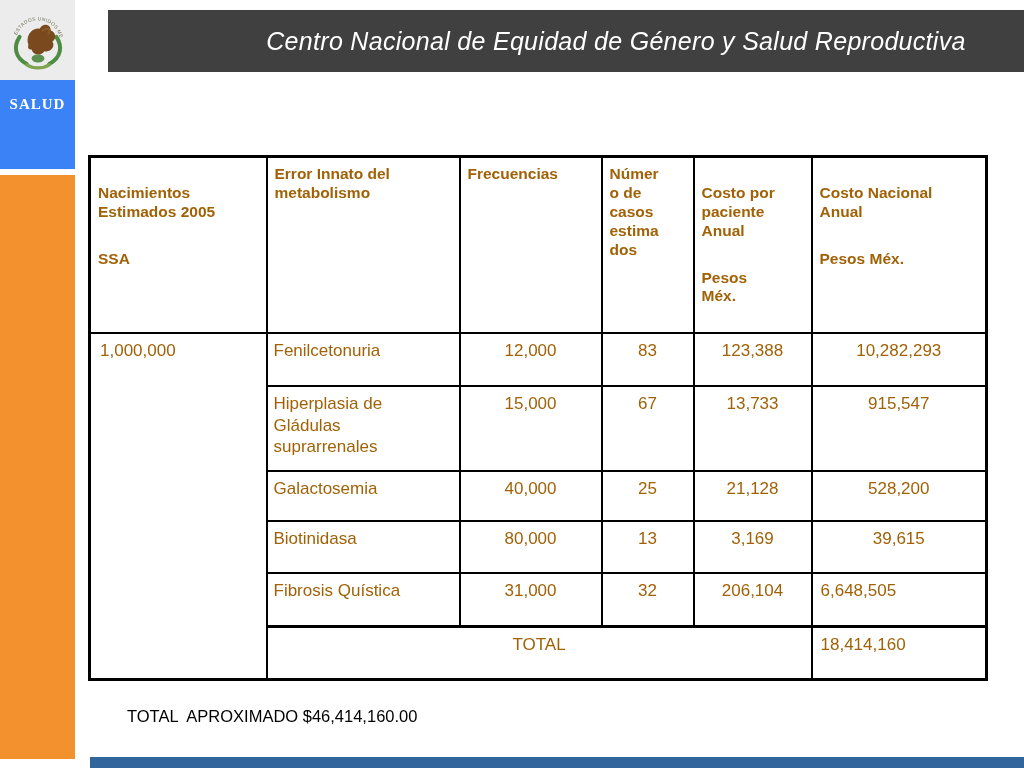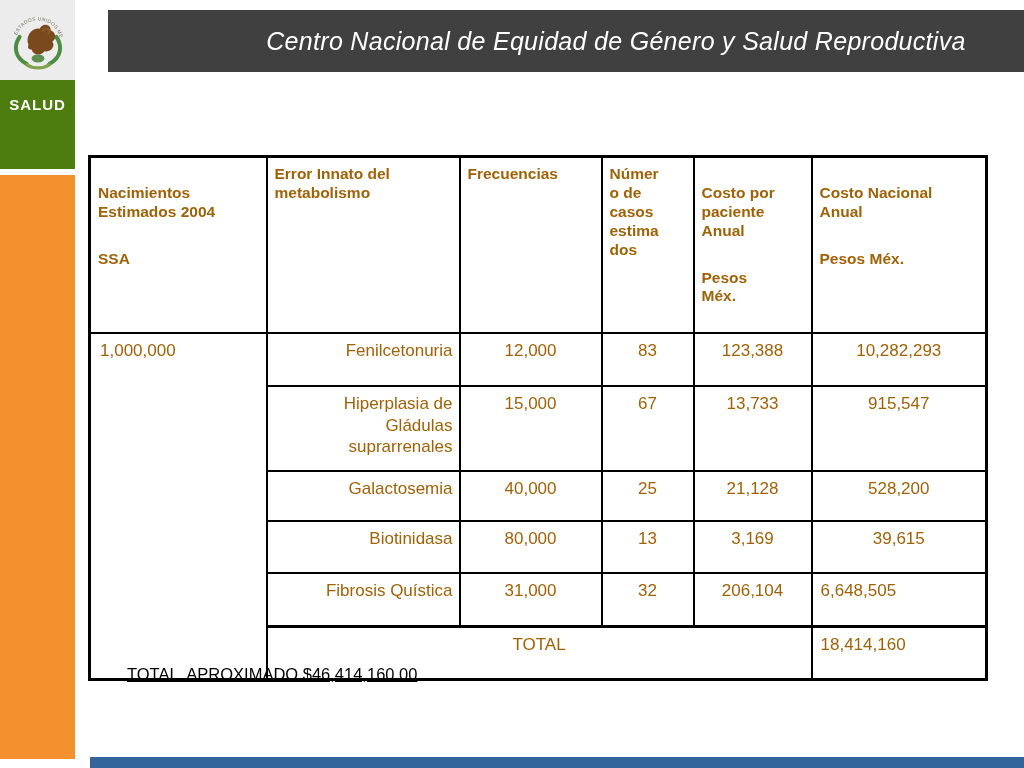--- a/index.html
+++ b/index.html
@@ -15,22 +15,23 @@
   
   .logo-box {
     position: absolute; left: 0; top: 0;
     width: 75px; height: 80px;
     background: #ECECEC;
     display: flex; align-items: center; justify-content: center;
   }
   .sidebar-salud {
     position: absolute; left: 0; top: 80px;
     width: 75px; height: 89px;
-    background: #4d7c0f;
+    background: #3b82f6;
     text-align: center;
+    font-family: Liberation Serif, serif;
   }
   .salud-text {
     display: inline-block;
     margin-top: 16px;
     color: #ffffff; font-weight: bold;
     font-size: 15px; letter-spacing: 1px;
   }
   .sidebar-gap {
     position: absolute; left: 0; top: 169px;
     width: 75px; height: 6px; background: #ffffff;
@@ -85,33 +86,33 @@
   .hrow { height: 135px; }
   .row-1 { height: 53px; }
   .row-2 { height: 85px; }
   .row-3 { height: 50px; }
   .row-4 { height: 52px; }
   .row-5 { height: 53px; }
   .total-row { height: 53px; }
   .total-row td { border-top: 3px solid #000; }
   .p2 { margin-top: 9px; white-space: pre-line; }
   td.births { text-align: left; padding-left: 9px; }
-  td.disease { text-align: right; white-space: pre-line; }
+  td.disease { text-align: left; white-space: pre-line; }
   td.num { text-align: center; }
   td.num-left { text-align: left; padding-left: 8px; }
   td.total-label-cell { text-align: center; }
 
   
   .note {
     position: absolute; left: 127px;
     font-size: 16.5px; color: #000;
     white-space: pre;
   }
   .note-1 { top: 660px; }
-  .note-2 { top: 665px; text-decoration: underline; }
+  .note-2 { top: 707px; }
 
   
   .bottom-bar {
     position: absolute; left: 90px; top: 757px;
     width: 934px; height: 11px;
     background: #31659B;
   }
 </style>
 </head>
 <body>
@@ -152,21 +153,21 @@
         <col style="width:193px">
         <col style="width:142px">
         <col style="width:92px">
         <col style="width:118px">
         <col style="width:175px">
       </colgroup>
       <tbody>
           <tr class="hrow">
         <th>
           <div>Nacimientos
-Estimados 2004</div>
+Estimados 2005</div>
           <div class="p2">SSA</div>
         </th>
         <th>Error Innato del
 metabolismo</th>
         <th>Frecuencias</th>
         <th>Númer
 o de
 casos
 estima
 dos</th>

